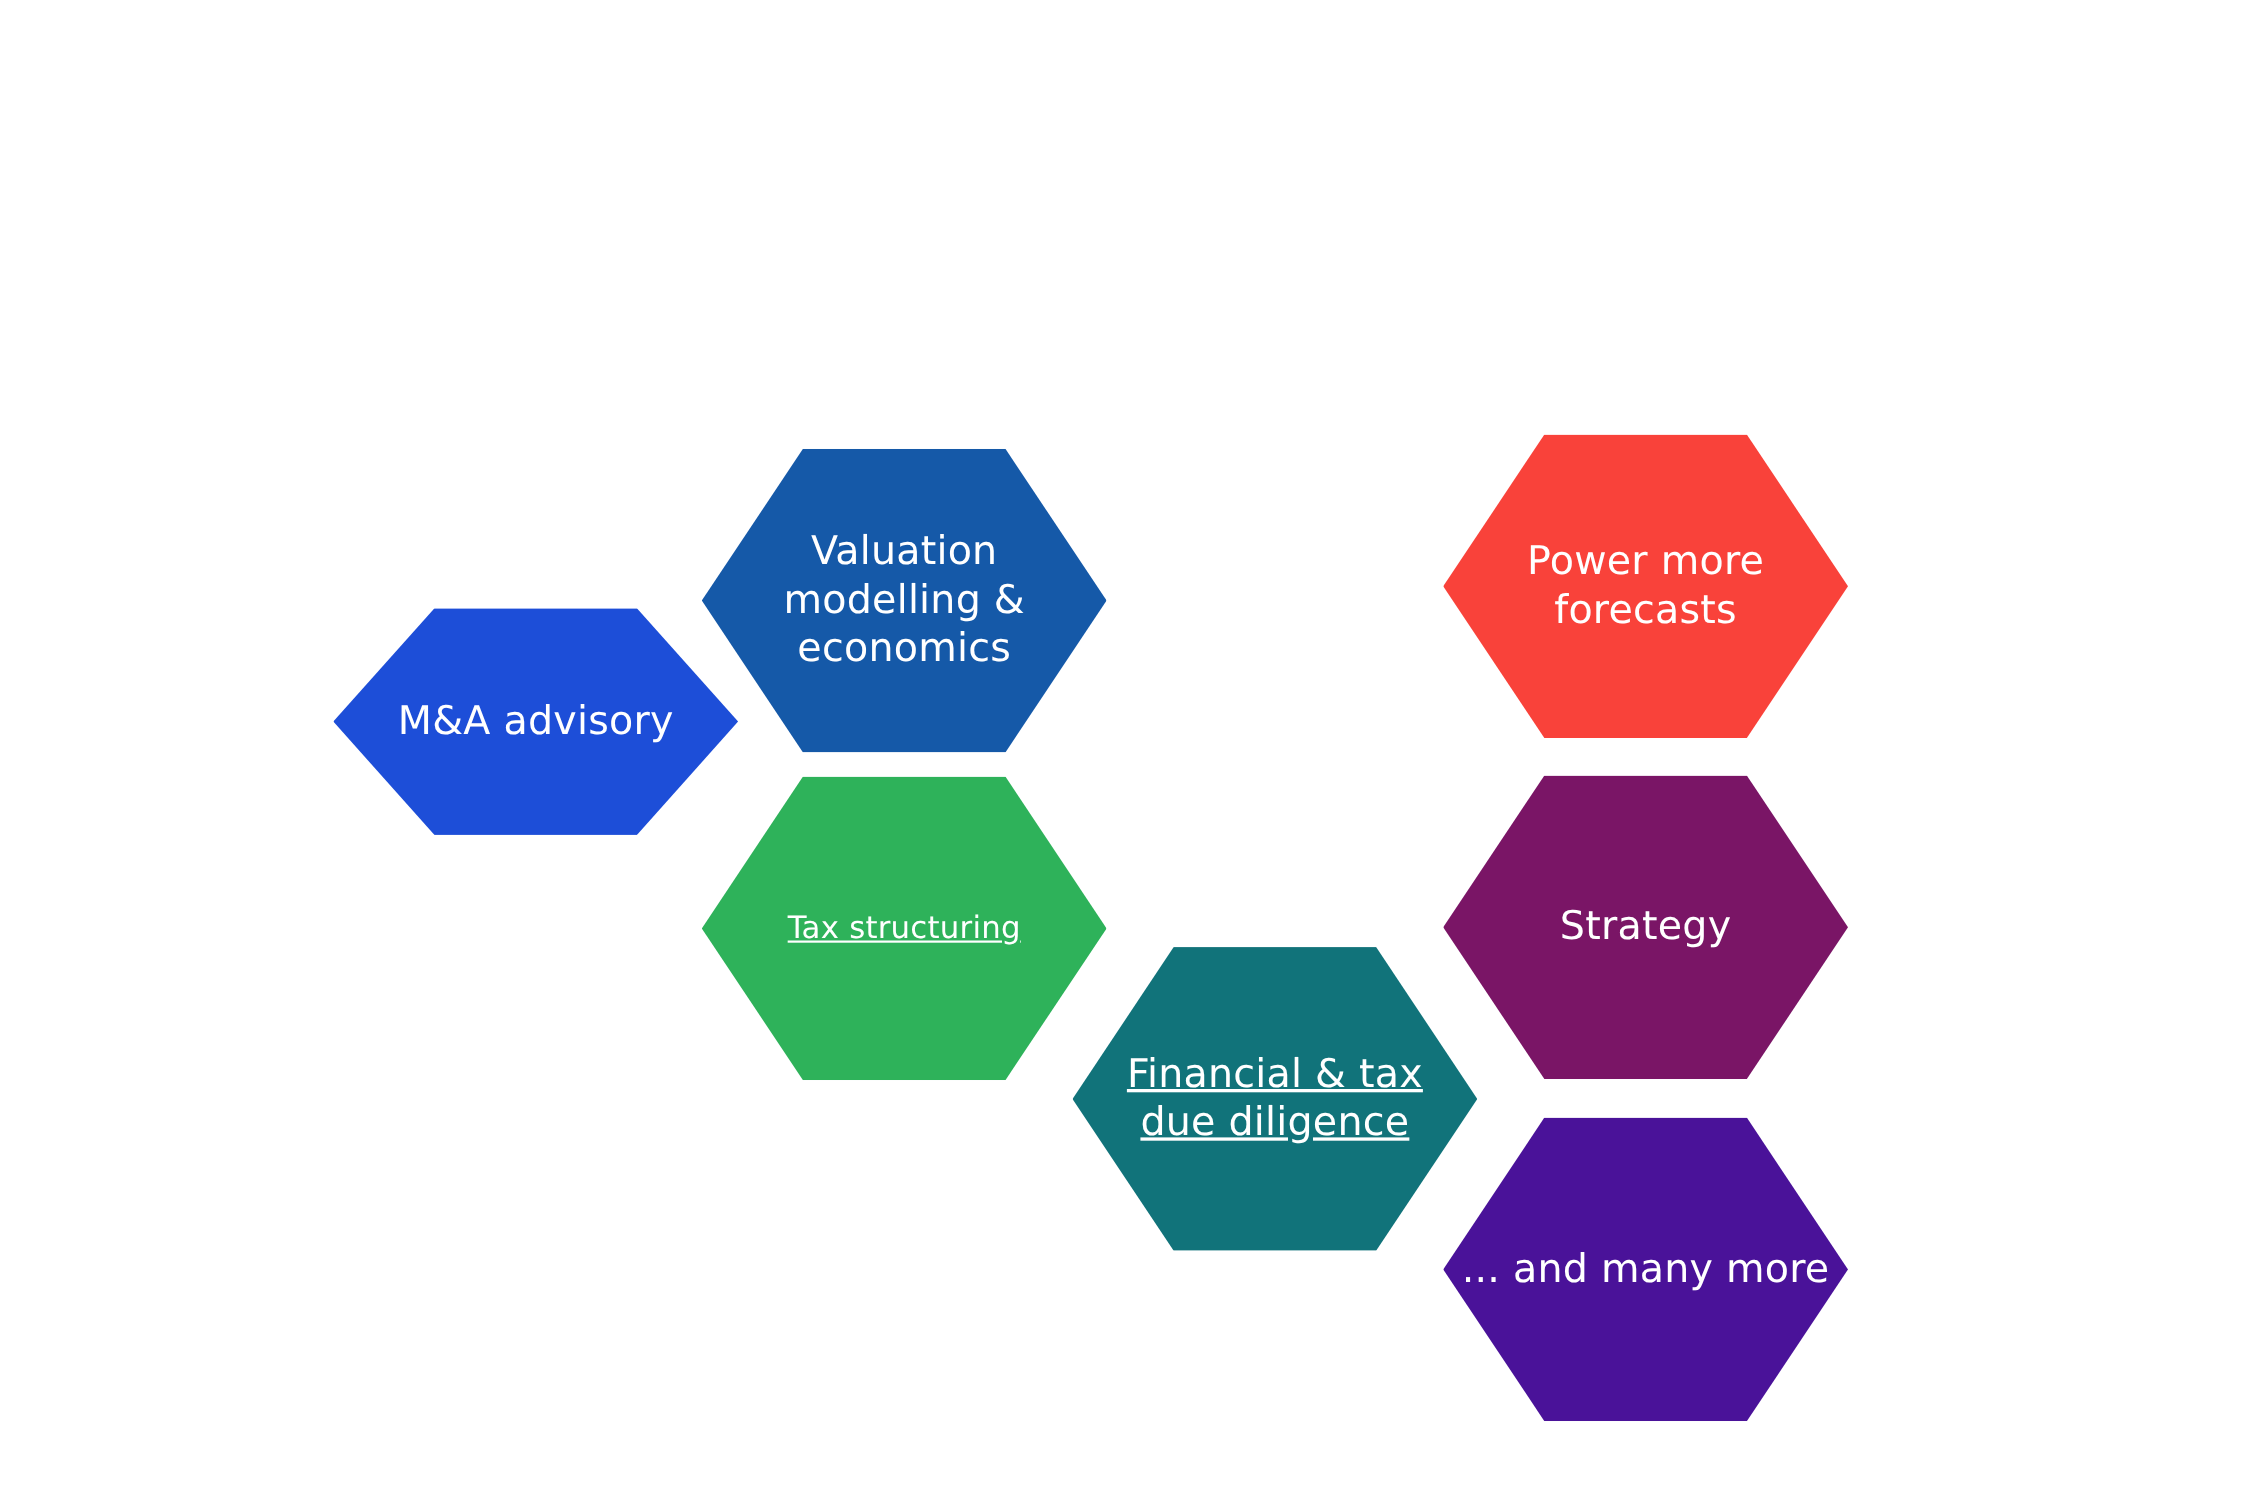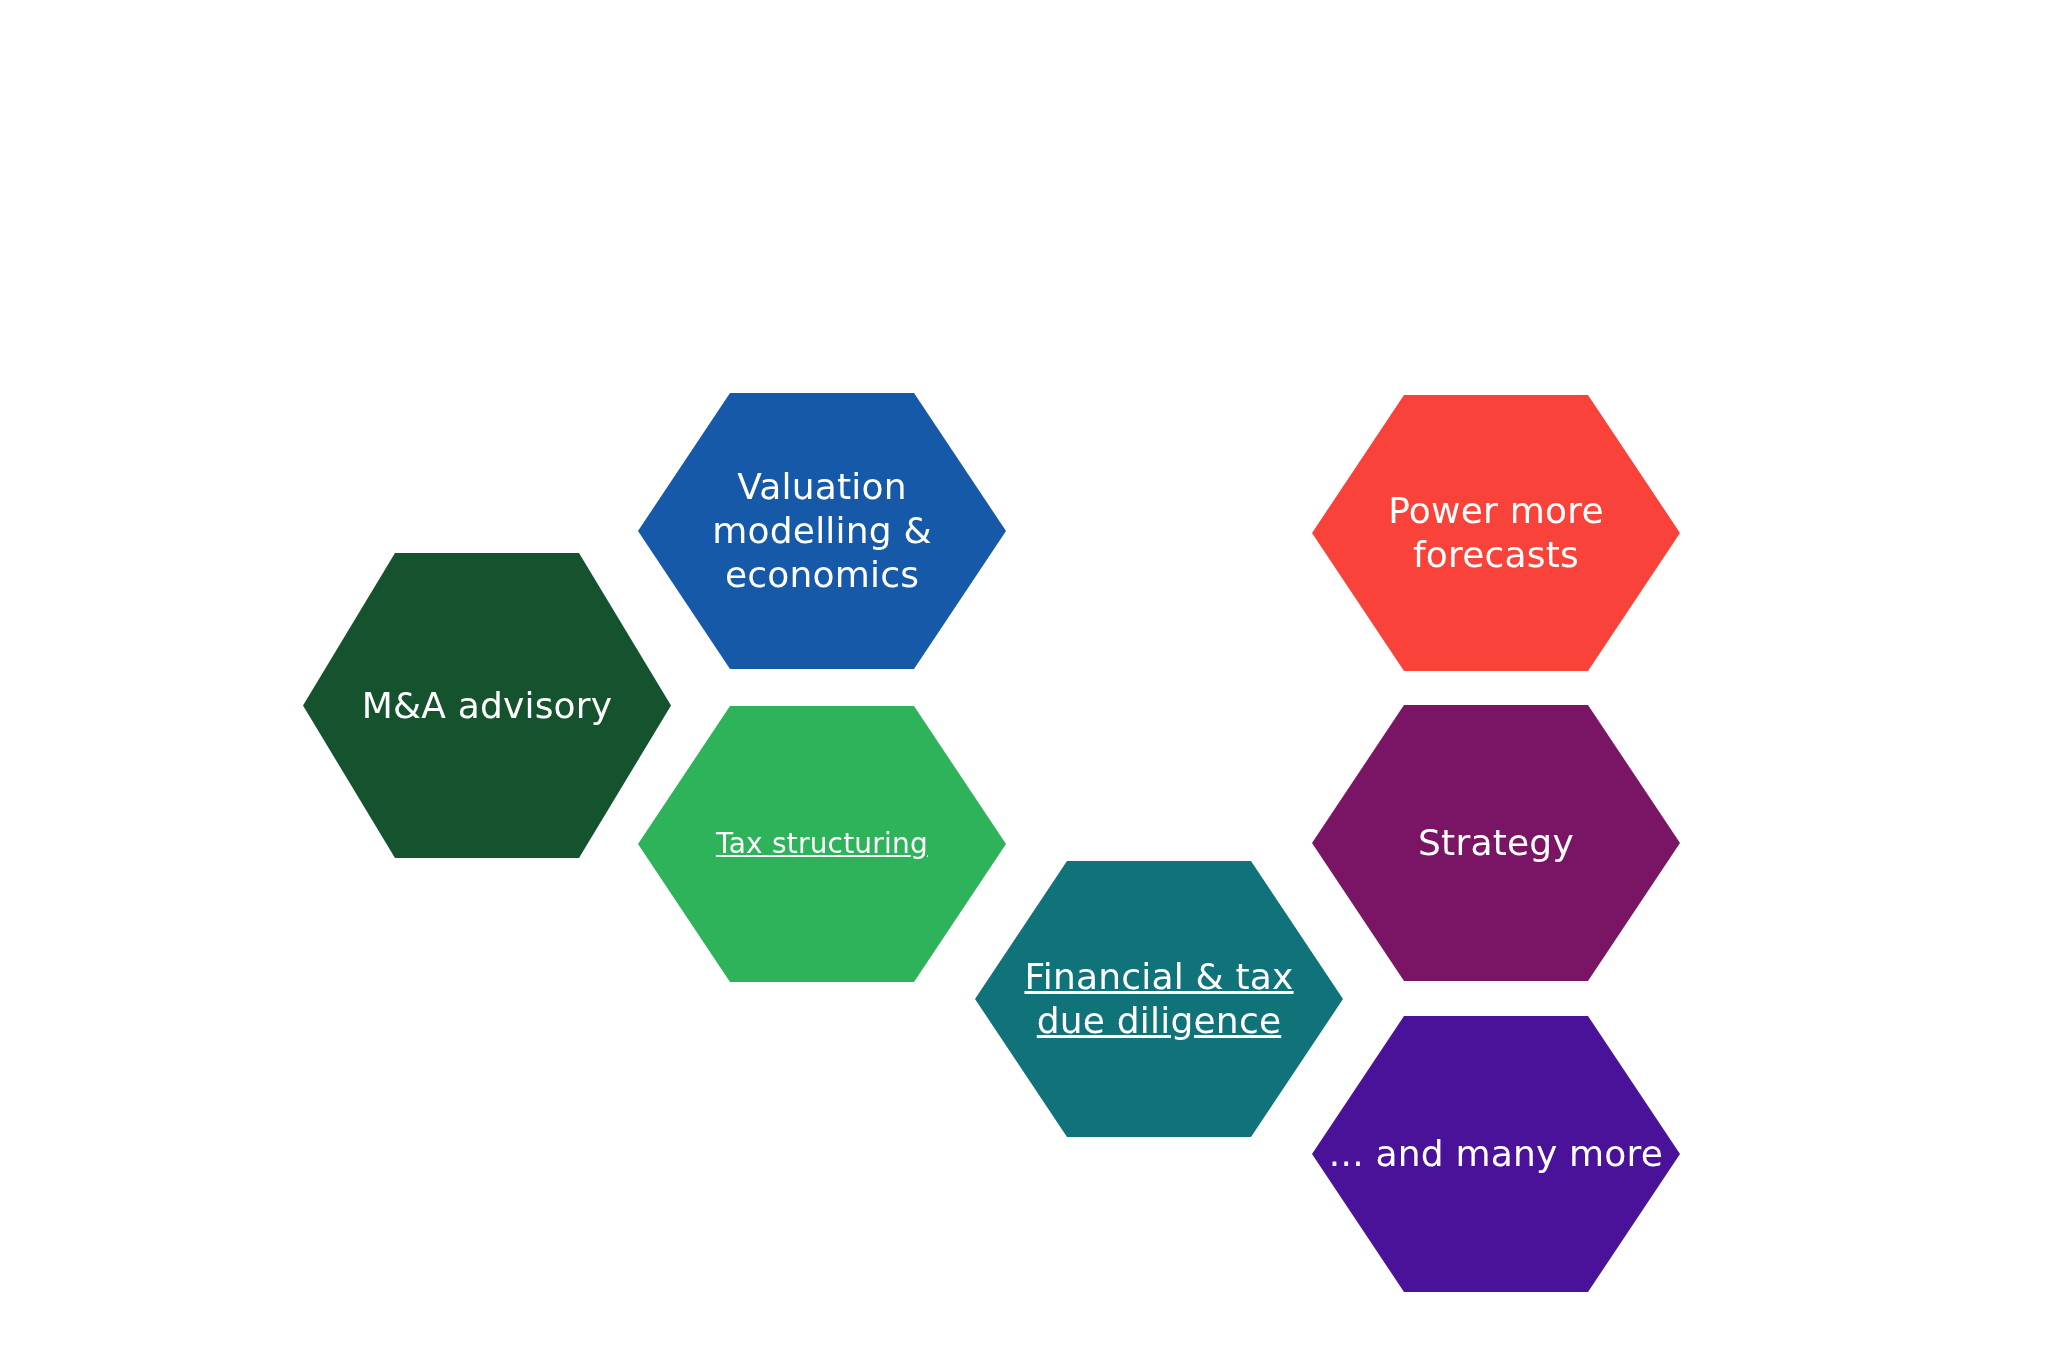--- a/index.html
+++ b/index.html
@@ -38,24 +38,24 @@
     letter-spacing: 0.2px;
     padding: 0 14px;
     white-space: pre-line;
     user-select: none;
   }
 </style>
 </head>
 <body>
 
 <div id="diagram" style="width: 2048px; height: 1365px; background: rgb(255, 255, 255);">
-    <div class="hex" style="left: 303px; top: 553px; width: 368px; height: 305px; background: #14532d;">
+    <div class="hex" style="left: 303px; top: 553px; width: 368px; height: 206px; background: #1d4ed8;">
       <span class="hex-label" style="font-size: 36px;">M&amp;A advisory</span>
     </div>
-    <div class="hex" style="left: 638px; top: 393px; width: 368px; height: 276px; background: rgb(21, 89, 168);">
+    <div class="hex" style="left: 638px; top: 408px; width: 368px; height: 276px; background: rgb(21, 89, 168);">
       <span class="hex-label" style="font-size: 36px;">Valuation
 modelling &amp;
 economics</span>
     </div>
     <div class="hex" style="left: 638px; top: 706px; width: 368px; height: 276px; background: rgb(46, 178, 90);">
       <span class="hex-label" style="font-size: 28px; text-decoration: underline;">Tax structuring</span>
     </div>
     <div class="hex" style="left: 975px; top: 861px; width: 368px; height: 276px; background: rgb(17, 115, 122);">
       <span class="hex-label" style="font-size: 36px; text-decoration: underline;">Financial &amp; tax
 due diligence</span>

